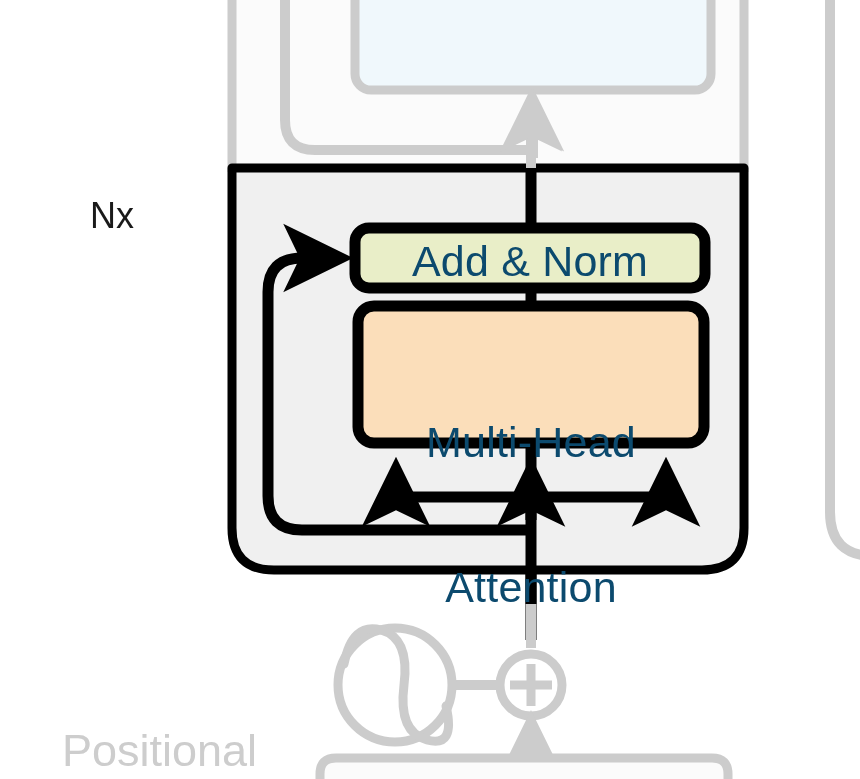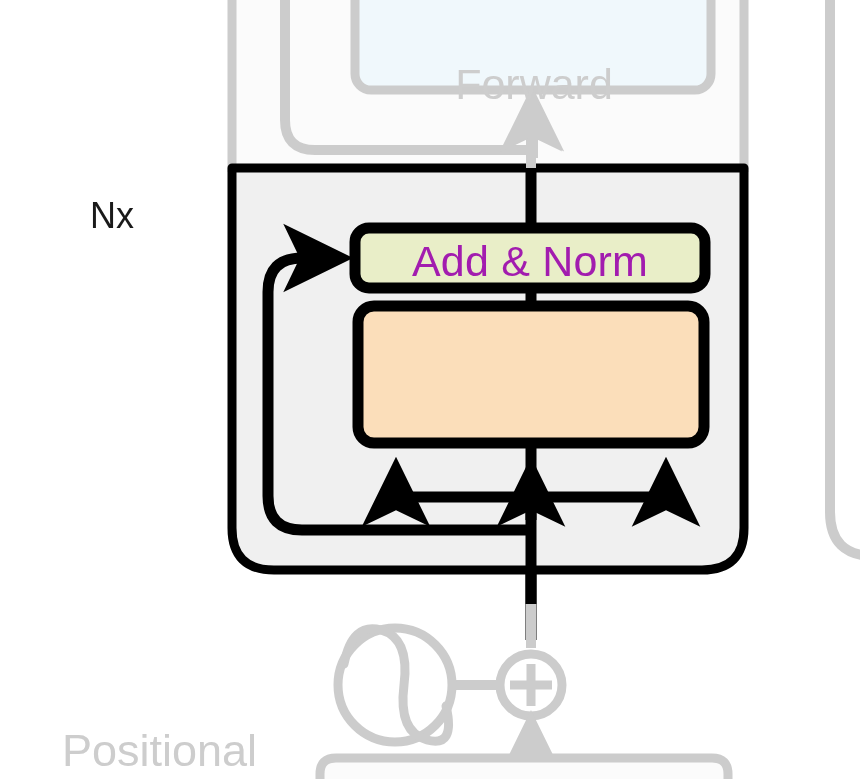--- a/index.html
+++ b/index.html
@@ -23,21 +23,21 @@
     width: 860px;
     height: 779px;
   }
   .lbl {
     position: absolute;
     white-space: pre;
     text-align: center;
     line-height: 1.12;
     pointer-events: none;
   }
-  .lbl-dark   { color: #a21caf; }
+  .lbl-dark   { color: #0c4a6e; }
   .lbl-faded  { color: #cdcdcd; }
 
   #nx-label {
     left: 90px; top: 196px; width: 120px;
     font-size: 36px; color: #1a1a1a; text-align: left;
   }
   #addnorm-label {
     left: 355px; top: 237px; width: 350px;
     font-size: 43px; letter-spacing: .2px;
   }
@@ -121,23 +121,26 @@
 
       <path d="M 320 830 L 320 774 Q 320 758 336 758 L 712 758 Q 728 758 728 774 L 728 830" fill="#fbfbfb" stroke="#cccccc" stroke-width="9" stroke-linejoin="round"></path>
 
     </g>
   </svg>
 
   <div id="nx-label" class="lbl">Nx</div>
 
   <div id="addnorm-label" class="lbl lbl-dark">Add &amp; Norm</div>
 
+  <div id="mha-label" class="lbl lbl-dark">
+    <div>Multi-Head</div>
+    <div>Attention</div>
+  </div>
 
   <div id="ff-label" class="lbl lbl-faded">
-    <div>Forward</div>
   </div>
 
   <div id="posenc-label" class="lbl lbl-faded">
     <div>Positional</div>
     
   </div>
 
 </div>
 
 </body></html>

